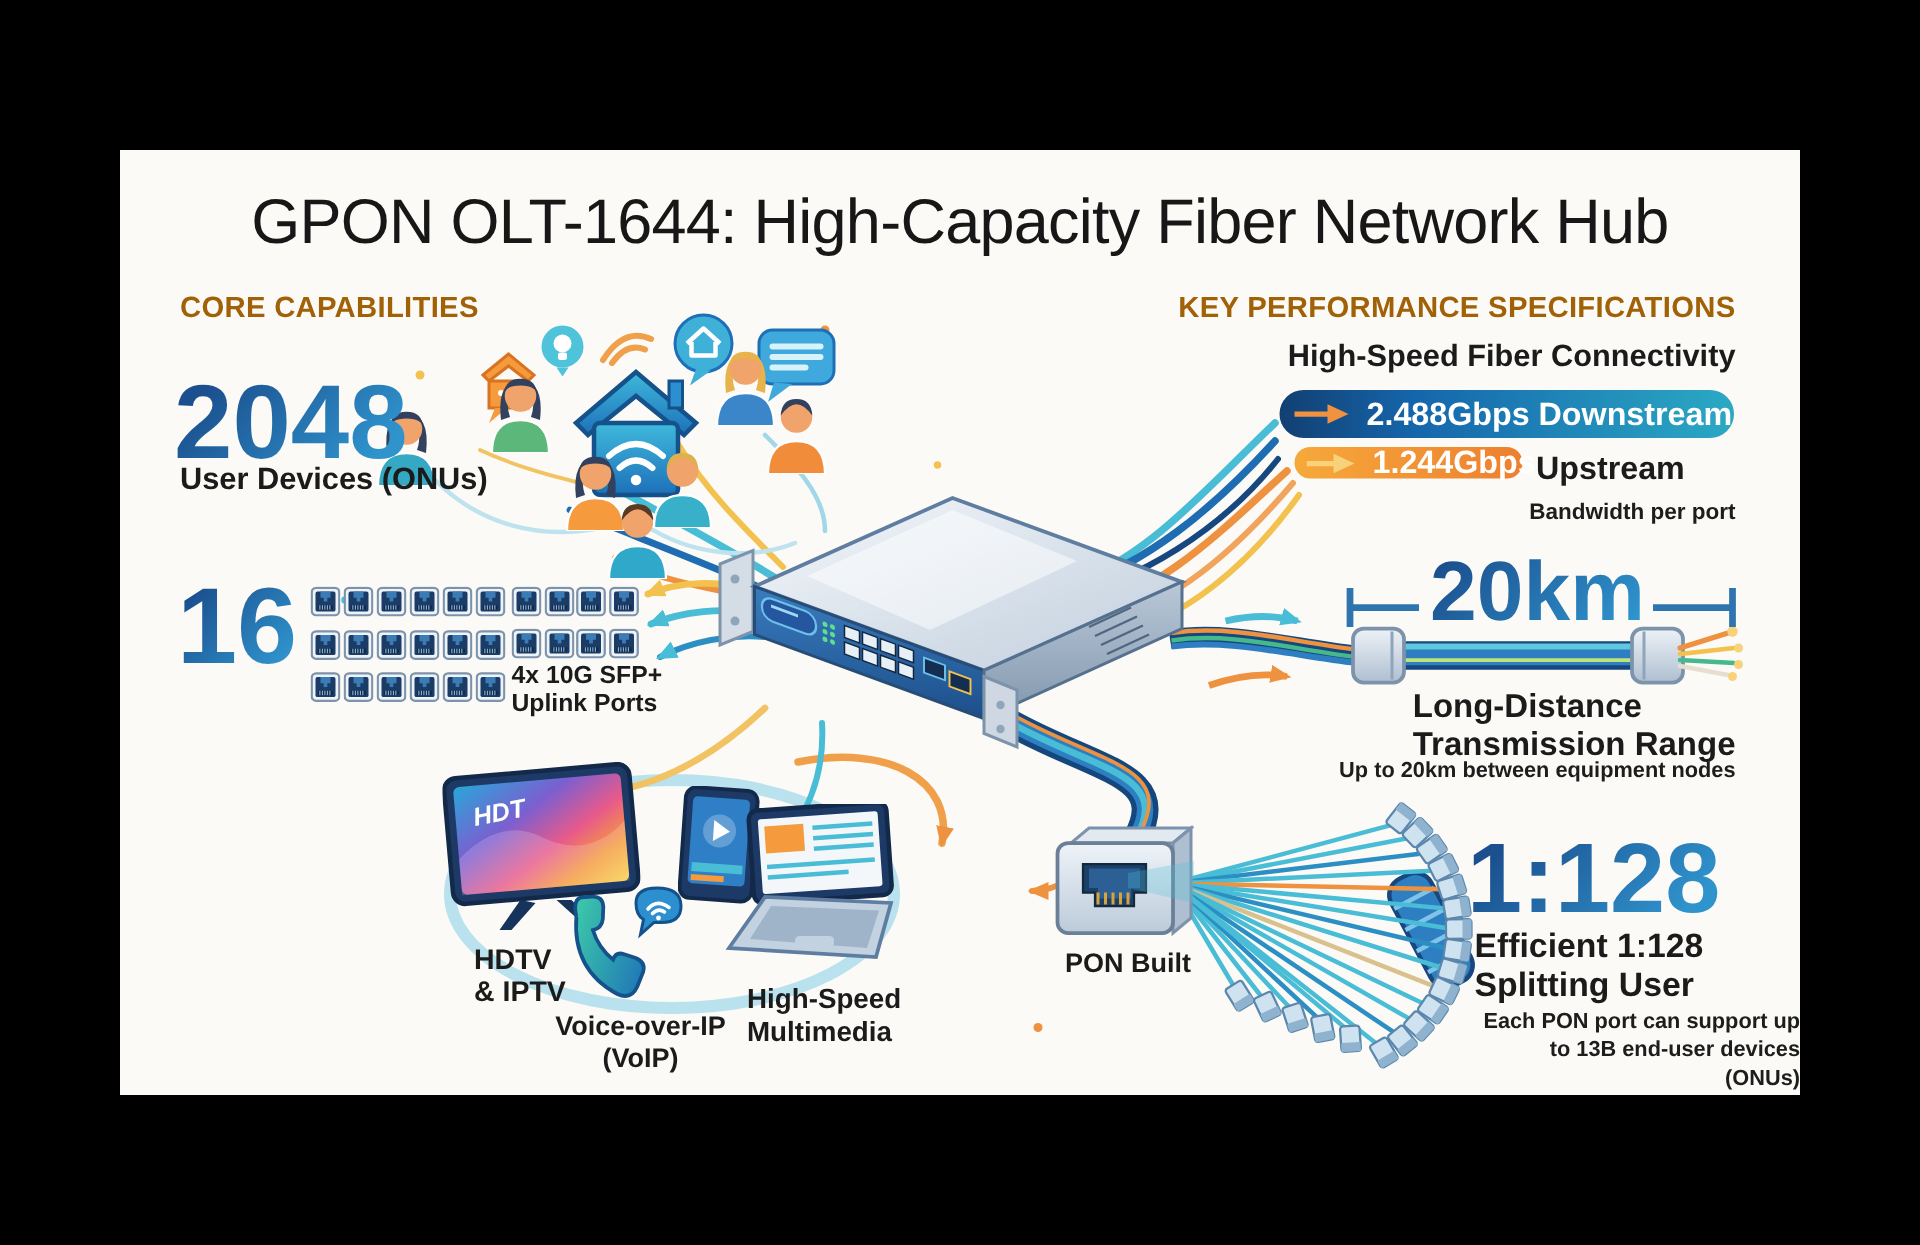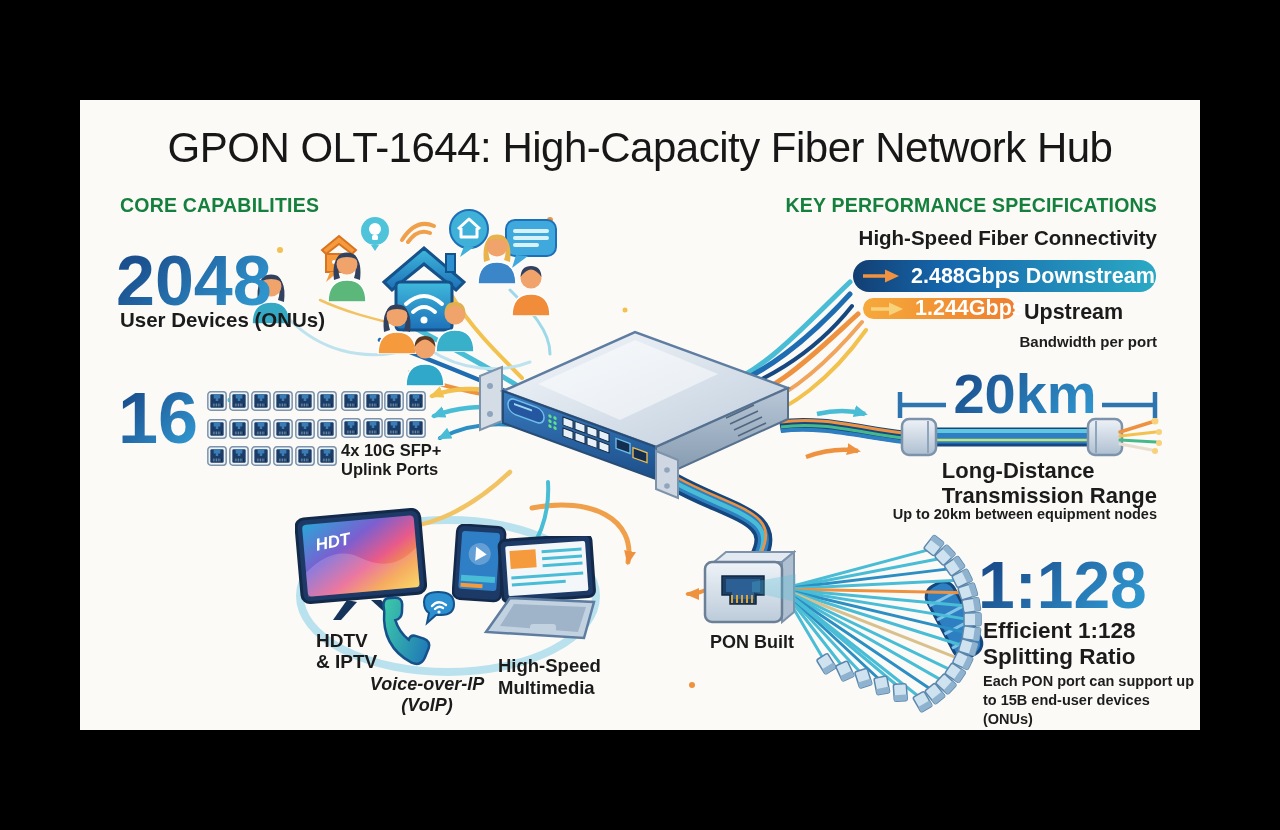--- a/index.html
+++ b/index.html
@@ -4,31 +4,31 @@
 <style>
   html,body{margin:0;padding:0;background:#000;}
   body{font-family:"Liberation Sans",sans-serif;-webkit-font-smoothing:antialiased;}
   .stage{position:relative;width:1280px;height:830px;background:#000;overflow:hidden;}
   .panel{position:absolute;left:80px;top:100px;width:1120px;height:630px;background:#fbfaf7;overflow:hidden;}
   .abs{position:absolute;}
   .bg-svg{position:absolute;left:0;top:0;width:1120px;height:630px;z-index:1;}
   .ill{z-index:3;}
   .txt{z-index:5;color:#1b1b1b;}
   .title{left:0;top:24px;width:1120px;text-align:center;font-size:42px;font-weight:400;letter-spacing:-0.5px;color:#171717;}
-  .sec-head{font-size:19.5px;font-weight:800;letter-spacing:.2px;color:#15803d;}
+  .sec-head{font-size:19.5px;font-weight:800;letter-spacing:.2px;color:#a16207;}
   .grad-num{font-weight:800;line-height:1;color:#2272b4;background:linear-gradient(135deg,#1b4f8e 15%,#2f93cc 85%);-webkit-background-clip:text;background-clip:text;-webkit-text-fill-color:transparent;}
   .cap{font-weight:800;color:#1b1b1b;}
   .port-grid{display:grid;z-index:3;}
   .pon-grid{grid-template-columns:repeat(6,20px);gap:3.5px 2px;}
   .uplink-grid{grid-template-columns:repeat(4,20px);gap:3px 1.5px;}
   .bar{z-index:4;display:flex;align-items:center;border-radius:16px;color:#fff;font-weight:800;font-size:21.5px;white-space:nowrap;}
   .bar-down{background:linear-gradient(90deg,#123f72 0%,#1566ac 30%,#2ba9c4 100%);}
   .bar-up{background:linear-gradient(90deg,#f6a93b 0%,#ee7f2f 100%);}
   .bar svg{margin:0 8px 0 8px;flex:0 0 auto;}
-  .note{font-weight:700;color:#1d1d1d;}
+  .note{font-weight:700;color:#1d1d1d;text-align:right;}
   .right-align{text-align:left;}
 </style>
 </head>
 <body>
 
 <div class="stage">
  <div class="panel">
 
   <svg class="bg-svg" viewBox="0 0 1120 630">
     <defs>
@@ -594,21 +594,21 @@
       </div>
   <div class="abs txt cap" style="left:261px;top:341px;font-size:16.5px;line-height:19px;">
     <div>4x 10G SFP+</div>
     <div>Uplink Ports</div>
   </div>
 
   <div class="abs txt cap" style="left:236px;top:530px;font-size:19px;line-height:21px;">
     <div>HDTV</div>
     <div>&amp; IPTV</div>
   </div>
-  <div class="abs txt cap" style="left:272px;top:574px;width:150px;text-align:center;font-size:18px;line-height:21px;font-style:italic;">
+  <div class="abs txt cap" style="left:272px;top:574px;width:150px;text-align:center;font-size:18px;line-height:21px;">
     <div>Voice-over-IP</div>
     <div>(VoIP)</div>
   </div>
   <div class="abs txt cap" style="left:418px;top:555px;font-size:18.5px;line-height:22px;">
     <div>High-Speed</div>
     <div>Multimedia</div>
   </div>
 
   <div class="abs txt cap" style="right:43px;top:126px;font-size:20.5px;">High-Speed Fiber Connectivity</div>
   <div class="abs bar bar-down" style="left:773px;top:160px;width:303px;height:32px;">
@@ -631,25 +631,25 @@
   <div class="abs txt grad-num" style="left:855px;top:266px;width:180px;text-align:center;font-size:56px;">20km</div>
   <div class="abs txt cap right-align" style="right:43px;top:358px;font-size:22px;line-height:25px;">
     <div>Long-Distance</div>
     <div>Transmission Range</div>
   </div>
   <div class="abs txt note right-align" style="right:43px;top:406px;font-size:14.5px;">Up to 20km between equipment nodes</div>
 
   <div class="abs txt grad-num" style="left:898px;top:452px;font-size:66px;">1:128</div>
   <div class="abs txt cap" style="left:903px;top:518px;font-size:22.5px;line-height:26px;">
     <div>Efficient 1:128</div>
-    <div>Splitting Ratio</div>
+    <div>Splitting User</div>
   </div>
   <div class="abs txt note" style="left:903px;top:572px;font-size:14.5px;line-height:19px;">
     <div>Each PON port can support up</div>
-    <div>to 15B end-user devices (ONUs)</div>
+    <div>to 13B end-user devices (ONUs)</div>
   </div>
   <div class="abs txt cap" style="left:622px;top:532px;width:100px;text-align:center;font-size:18px;">PON Built</div>
 
   <svg class="abs ill" style="left:398px;top:226px;" width="322" height="180" viewBox="0 0 322 180">
     <defs>
       <linearGradient id="dtop" x1="0" y1="0" x2="1" y2="1">
             <stop offset="0" stop-color="#f4f7fa"></stop>
             <stop offset="1" stop-color="#c0cedd"></stop>
           </linearGradient>
       <linearGradient id="dfront" x1="0" y1="0" x2="0" y2="1">

